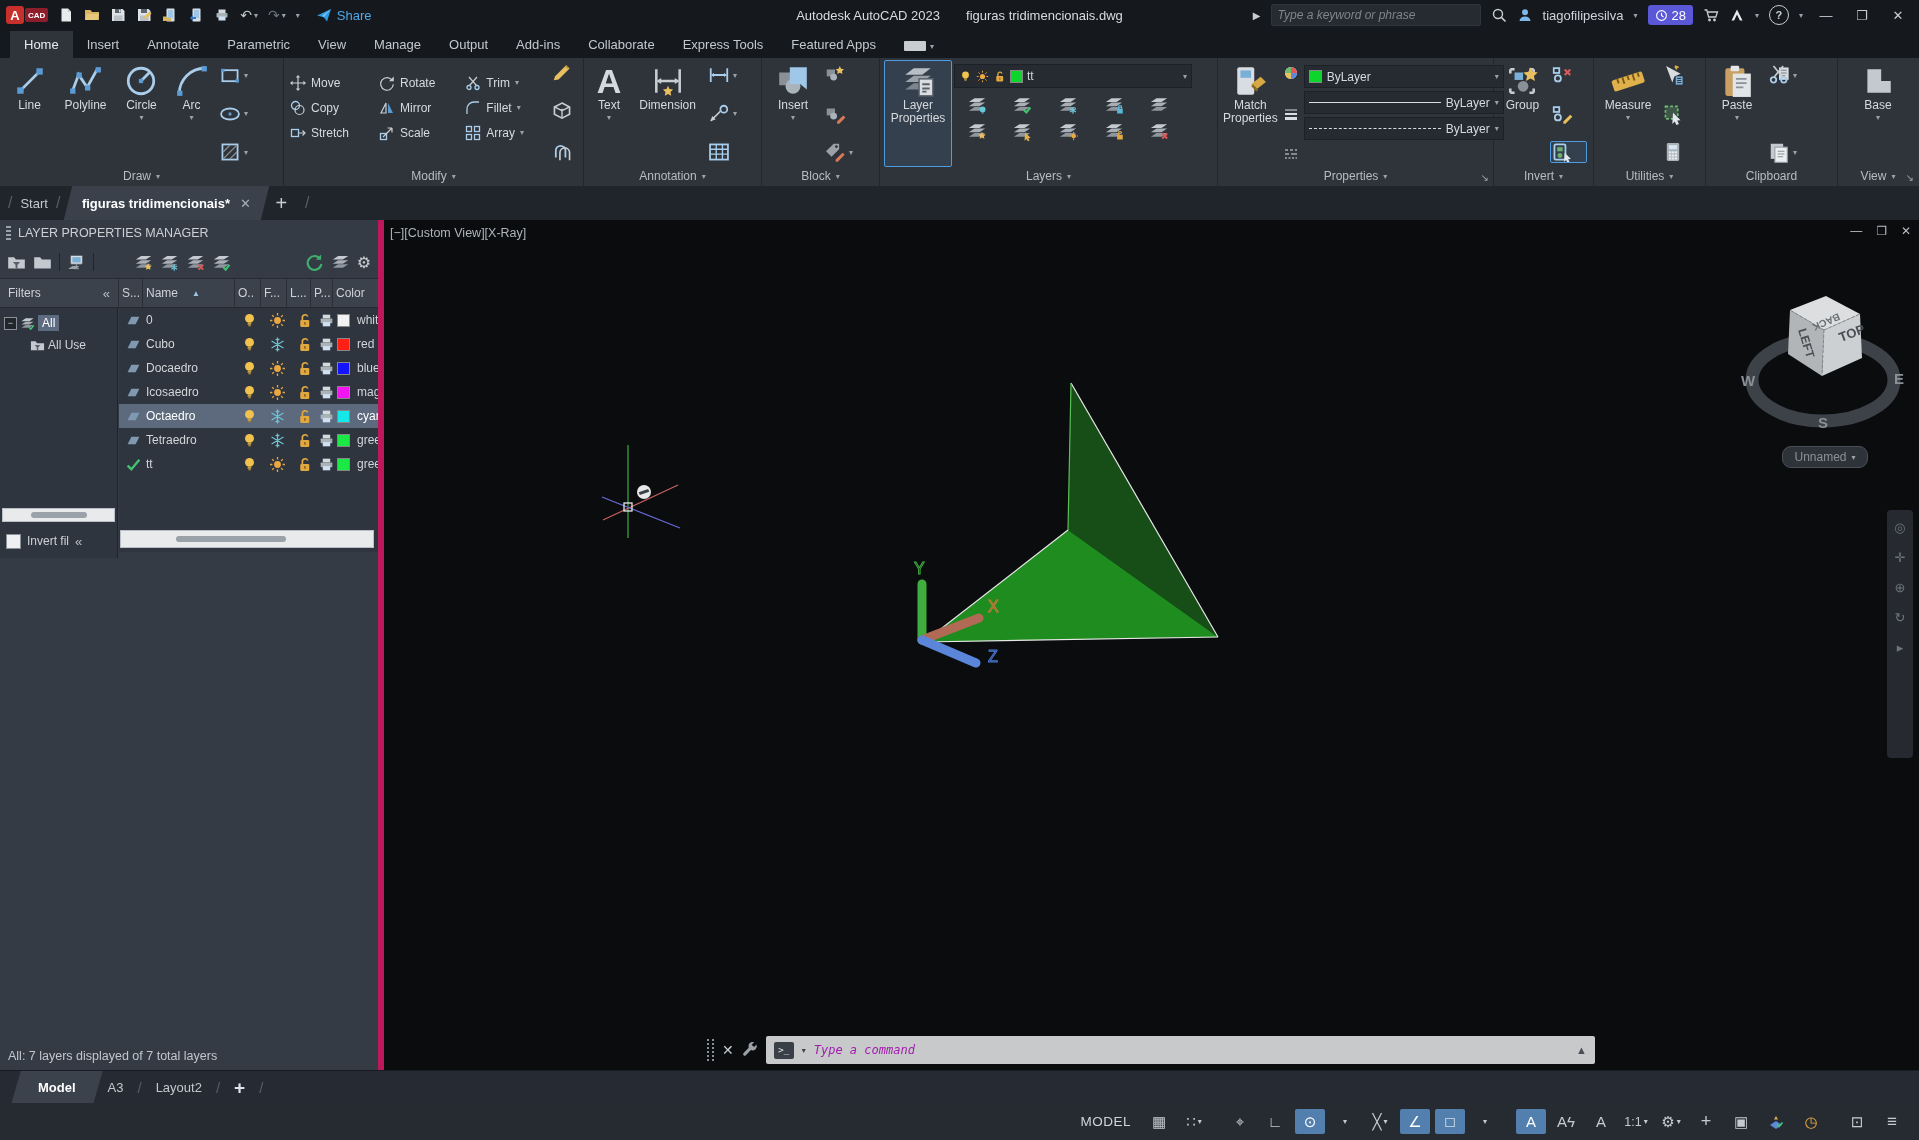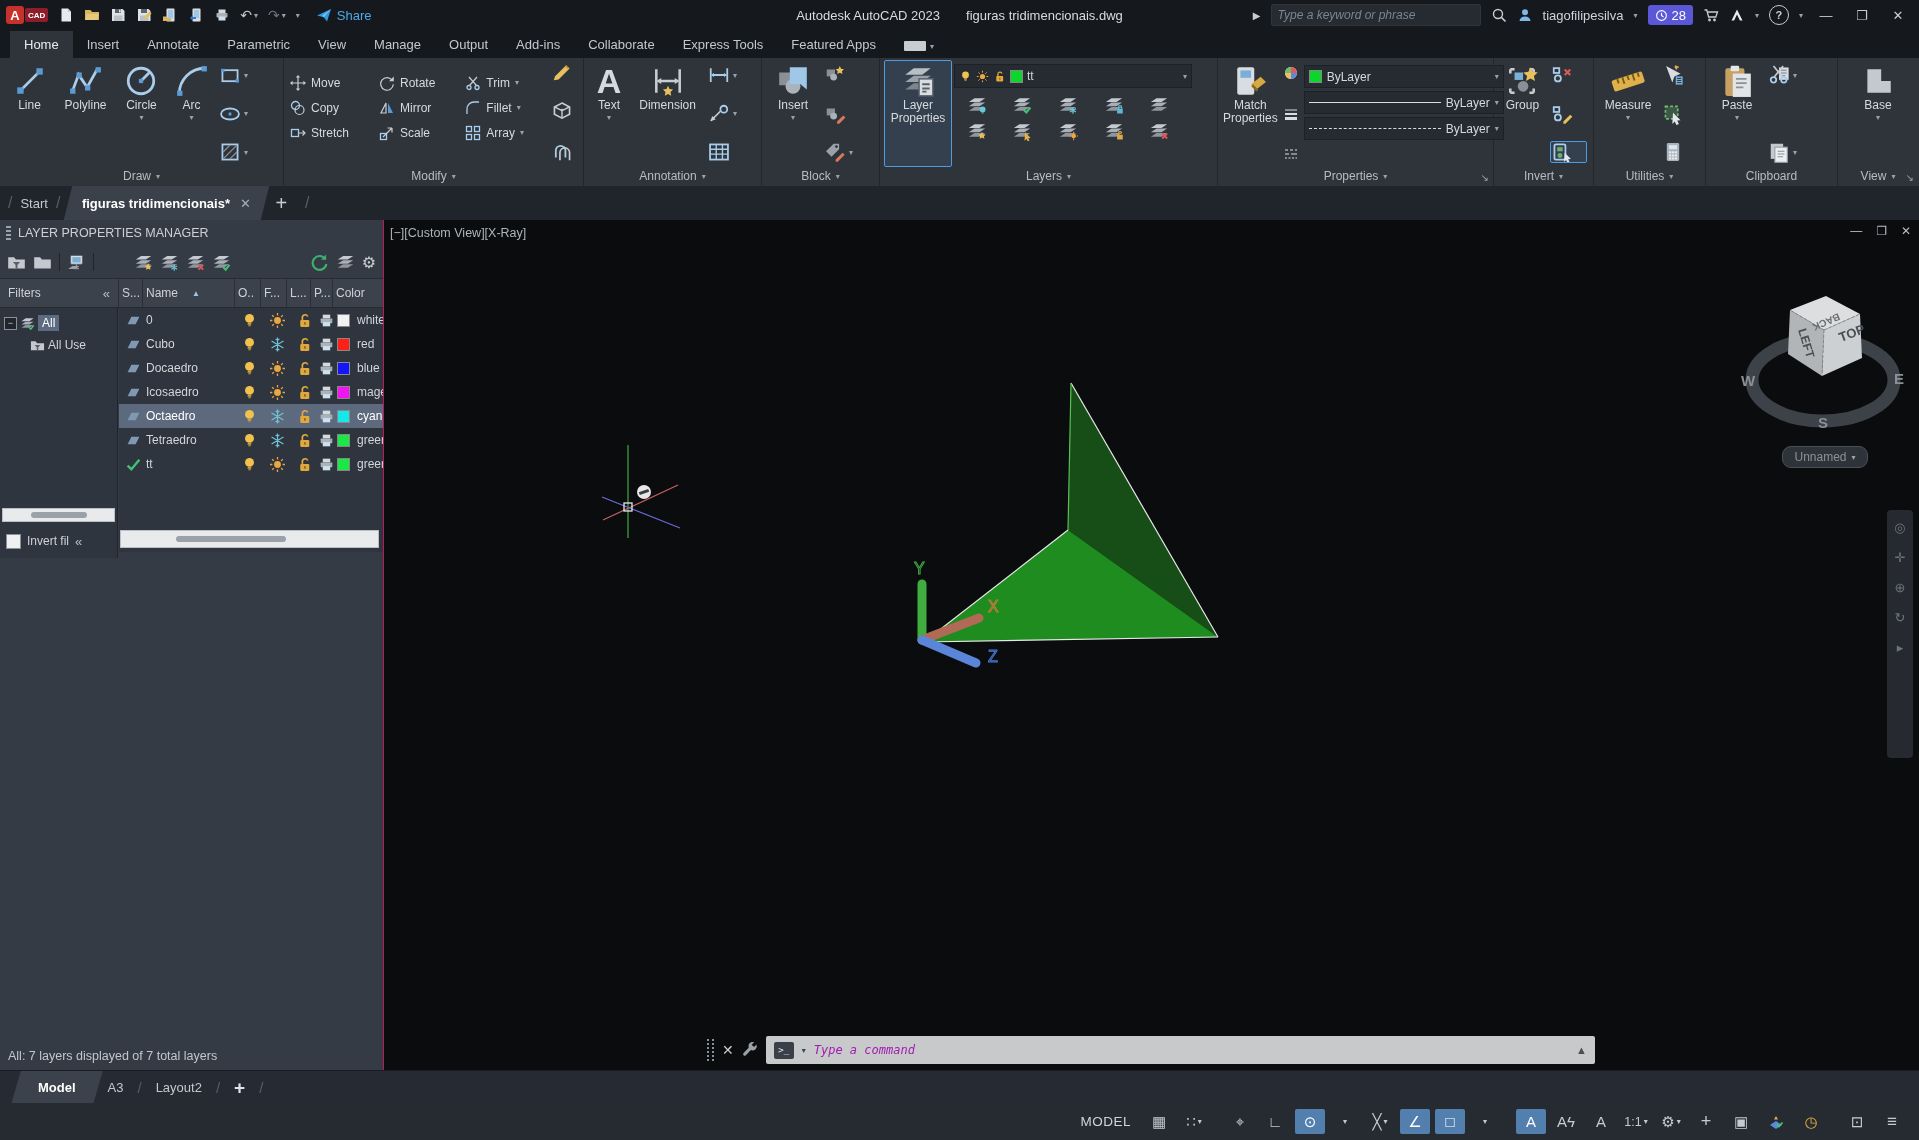--- a/index.html
+++ b/index.html
@@ -72,21 +72,21 @@
   .slash{color:#565d66;font-size:16px;margin:0 8px;}
   .ftab{color:#c3c8cd;font-size:13px;}
   .ftab.active{background:#3a414b;font-weight:bold;color:#fff;height:34px;display:flex;align-items:center;
                padding:0 14px;transform:skewX(-14deg);}
   .ftab.active>span{transform:skewX(14deg);display:flex;align-items:center;gap:10px;}
   .fclose{color:#aab0b7;font-weight:normal;}
   .fplus{color:#c8cdd2;font-size:20px;margin:0 10px;}
 
   
   #main{top:220px;height:850px;}
-  #palette{position:absolute;left:0;top:0;width:384px;height:850px;background:#343b44;border-right:1px solid #be185d;box-sizing:border-box;}
+  #palette{position:absolute;left:0;top:0;width:384px;height:850px;background:#343b44;border-right:6px solid #be185d;box-sizing:border-box;}
   .grip{width:5px;height:14px;background:repeating-linear-gradient(#9aa1a8 0 2px,transparent 2px 4px);}
   .pal-title{height:26px;display:flex;align-items:center;gap:7px;padding-left:6px;color:#ccd1d6;font-size:12.5px;}
   .pal-row2{position:relative;height:34px;display:flex;align-items:center;padding-left:8px;color:#cdd2d7;font-size:12.5px;}
   .pal-search{position:absolute;right:8px;top:5px;width:172px;height:22px;background:#20252b;border:1px solid #181c21;
               display:flex;align-items:center;padding:0 5px;color:#848b93;box-sizing:border-box;}
   .pal-tools{height:32px;display:flex;align-items:center;gap:7px;padding:0 7px;}
   .pal-tools .ic{width:19px;height:19px;}
   .vsep{width:1px;height:18px;background:#20252b;}
   .pal-head{height:28px;display:flex;background:#3b424c;border-top:1px solid #262b32;border-bottom:1px solid #262b32;
             align-items:center;color:#cdd2d7;}

